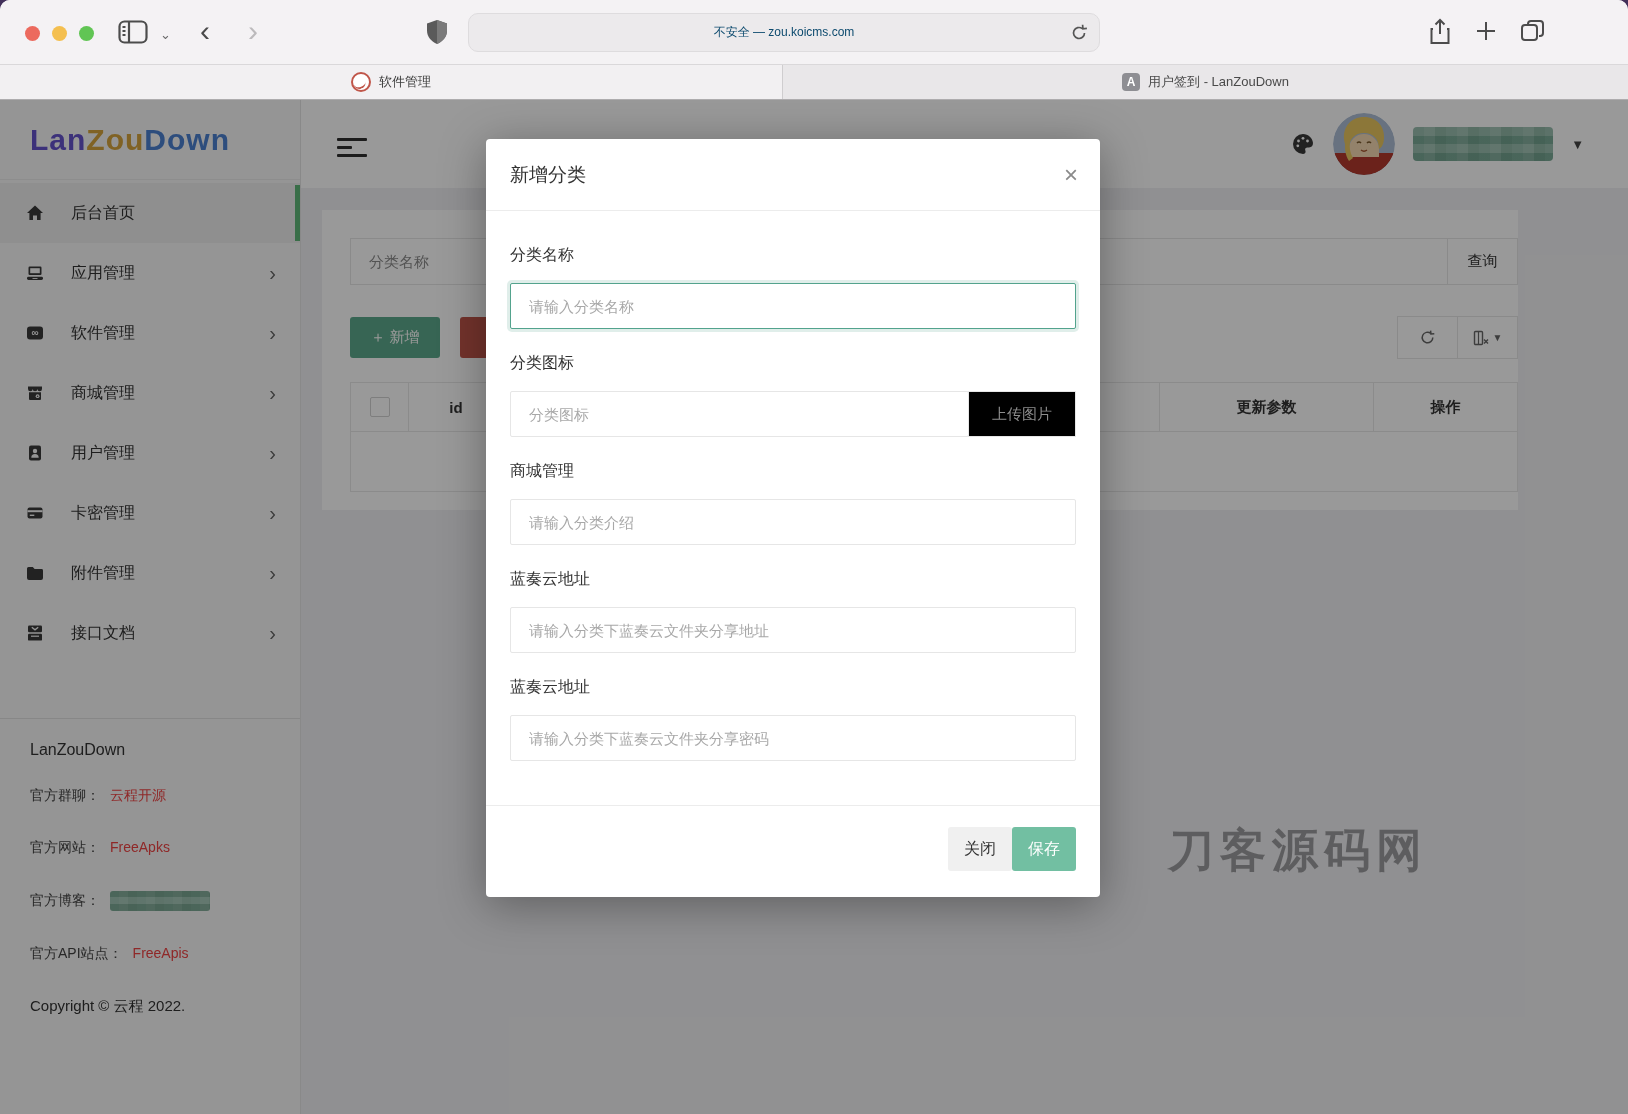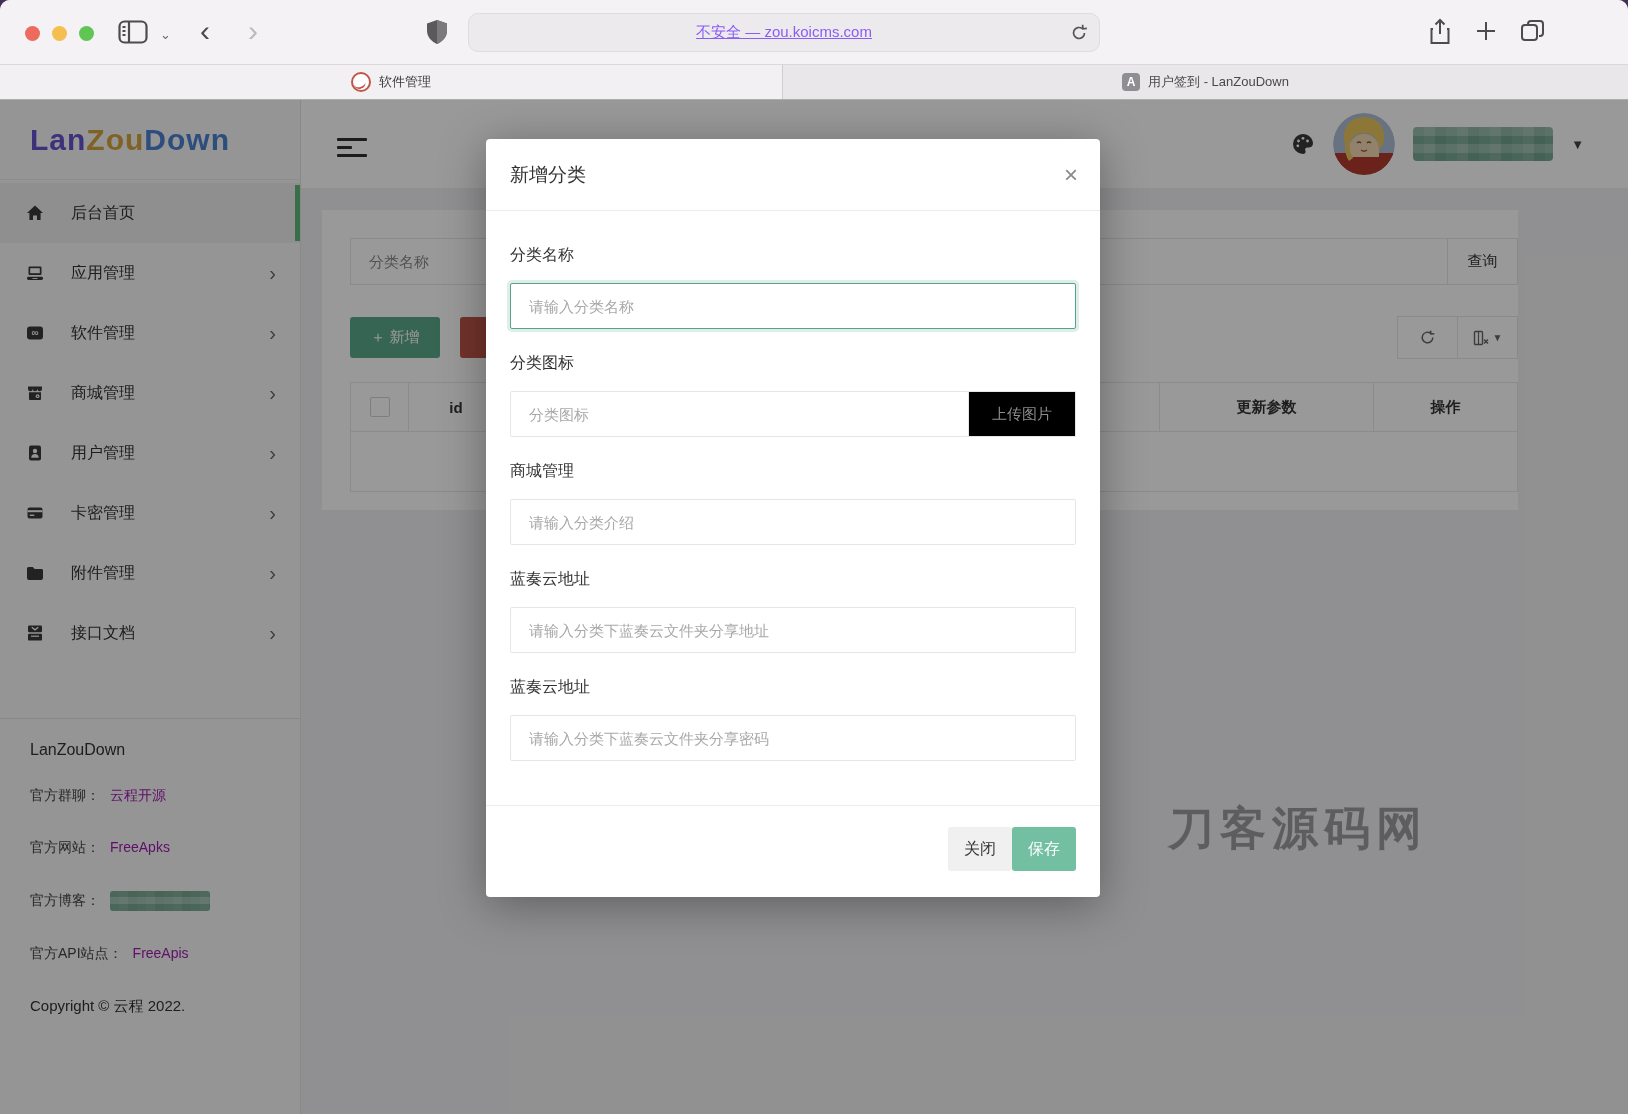--- a/index.html
+++ b/index.html
@@ -11,21 +11,21 @@
   
   .toolbar { position:relative; height:64px; background:#f4f2f4; }
   .traffic { position:absolute; top:26px; left:25px; display:flex; gap:12px; }
   .light { width:15px; height:15px; border-radius:50%; }
   .light.red { background:#ec6a5e; } .light.yellow { background:#f4bf4f; } .light.green { background:#61c554; }
   .tool-ic { position:absolute; display:flex; align-items:center; justify-content:center; color:#4c4c4c; }
   .chev-small { font-size:13px; color:#6a6a6a; }
   .nav-arrow { font-size:30px; line-height:1; font-weight:400; }
   .urlbar { position:absolute; left:468px; top:13px; width:632px; height:39px; background:#eceaec;
             border:1px solid #dedcde; border-radius:10px; display:flex; align-items:center; justify-content:center; }
-  .urlbar .url-text { font-size:15px; color:#8b5cf6;text-decoration:underline; }
+  .urlbar .url-text { font-size:12px; color:#0c4a6e; }
   .urlbar .refresh { position:absolute; right:10px; top:9px; }
 
   
   .tabbar { height:36px; display:flex; border-top:1px solid #dad8da; border-bottom:1px solid #aeacae; }
   .tab { display:flex; align-items:center; justify-content:center; gap:8px; font-size:13px; color:#3e3e3e; }
   .tab.active { width:783px; background:#f2f0f2; border-right:1px solid #cfcdcf; }
   .tab.inactive { flex:1; background:#e9e7e9; color:#4a4a4a; }
   .favicon-swirl { width:20px; height:20px; border-radius:50%; border:2px solid #c0564a; position:relative; background:#fff; }
   .favicon-swirl:before { content:""; position:absolute; left:1px; top:7px; width:12px; height:6px;
        border-bottom:2px solid #c0564a; border-radius:0 0 8px 8px; transform:rotate(-15deg); }
@@ -44,21 +44,21 @@
   .menu-item { position:relative; height:60px; display:flex; align-items:center; padding:0 24px 0 25px; cursor:pointer; }
   .menu-item.active { background:#eeeeee; }
   .menu-item.active:after { content:""; position:absolute; right:0; top:2px; bottom:2px; width:5px; background:#5fb878; }
   .menu-item .mi { width:20px; height:20px; margin-right:26px; flex:none; }
   .menu-item .mi svg { display:block; }
   .menu-item .lbl { font-size:16px; color:#333; }
   .menu-item .arrow { margin-left:auto; font-size:20px; color:#666; line-height:1; }
   .side-footer { position:absolute; left:0; right:0; top:618px; border-top:1px solid #e2e2e2; padding:22px 30px 0 30px; }
   .sf-brand { font-size:16px; color:#333; margin-bottom:28px; }
   .sf-row { font-size:14px; color:#444; margin-bottom:34px; }
-  .sf-row .link { color:#a21caf; margin-left:10px; }
+  .sf-row .link { color:#ef4444; margin-left:10px; }
   .blur-chip { display:inline-block; vertical-align:middle; margin-left:10px; width:100px; height:20px; border-radius:3px;
       background-image:repeating-linear-gradient(0deg, rgba(120,165,145,.75) 0 7px, rgba(165,200,185,.75) 7px 14px),
                        repeating-linear-gradient(90deg, #8fb8a8 0 9px, #abc9bc 9px 18px, #7fa793 18px 27px); }
   .sf-copy { font-size:15px; color:#333; margin-top:6px; }
 
   
   .main { position:absolute; left:301px; top:0; right:0; bottom:0; }
   .page-header { height:88px; background:#fff; position:relative; }
   .hamburger { position:absolute; left:36px; top:38px; width:32px; height:22px; cursor:pointer; }
   .hamburger i { display:block; background:#2f2f2f; height:3px; border-radius:1px; margin-bottom:5px; }
@@ -88,21 +88,21 @@
   .th { display:flex; align-items:center; justify-content:center; font-size:15px; font-weight:bold; color:#333;
         border-right:1px solid #e8e8e8; height:100%; }
   .th:last-child { border-right:none; }
   .th.c-cb { width:58px; } .th.c-id { width:95px; } .th.c-mid { flex:1; border-right:none; }
   .th.c-upd { width:215px; border-left:1px solid #e8e8e8; } .th.c-act { width:143px; }
   .cb { width:20px; height:20px; border:1px solid #d2d2d2; border-radius:2px; background:#fff; cursor:pointer; }
   .tbody-empty { height:60px; border:1px solid #e8e8e8; border-top:none; background:#fff; }
 
   
   .shade { position:absolute; inset:0; background:rgba(0,0,0,0.40); z-index:50; }
-  .watermark { position:absolute; left:1168px; top:698px; font-size:46px; font-weight:bold; letter-spacing:6px;
+  .watermark { position:absolute; left:1168px; top:720px; font-size:46px; font-weight:bold; letter-spacing:6px;
                color:rgba(0,0,0,0.35); z-index:51; }
 
   
   .modal { position:absolute; left:486px; top:39px; width:614px; height:758px; background:#fff; z-index:100;
            border-radius:4px; box-shadow:0 8px 46px rgba(0,0,0,0.35); }
   .modal-hdr { height:72px; border-bottom:1px solid #ececec; display:flex; align-items:center; padding:0 22px 0 24px; }
   .modal-title { font-size:19px; color:#333; font-weight:500; }
   .modal-close { margin-left:auto; font-size:24px; color:#8a8a8a; line-height:1; cursor:pointer; background:none; border:none; }
   .modal-body { padding:34px 24px 20px 24px; }
   .fgroup { margin-bottom:24px; }

